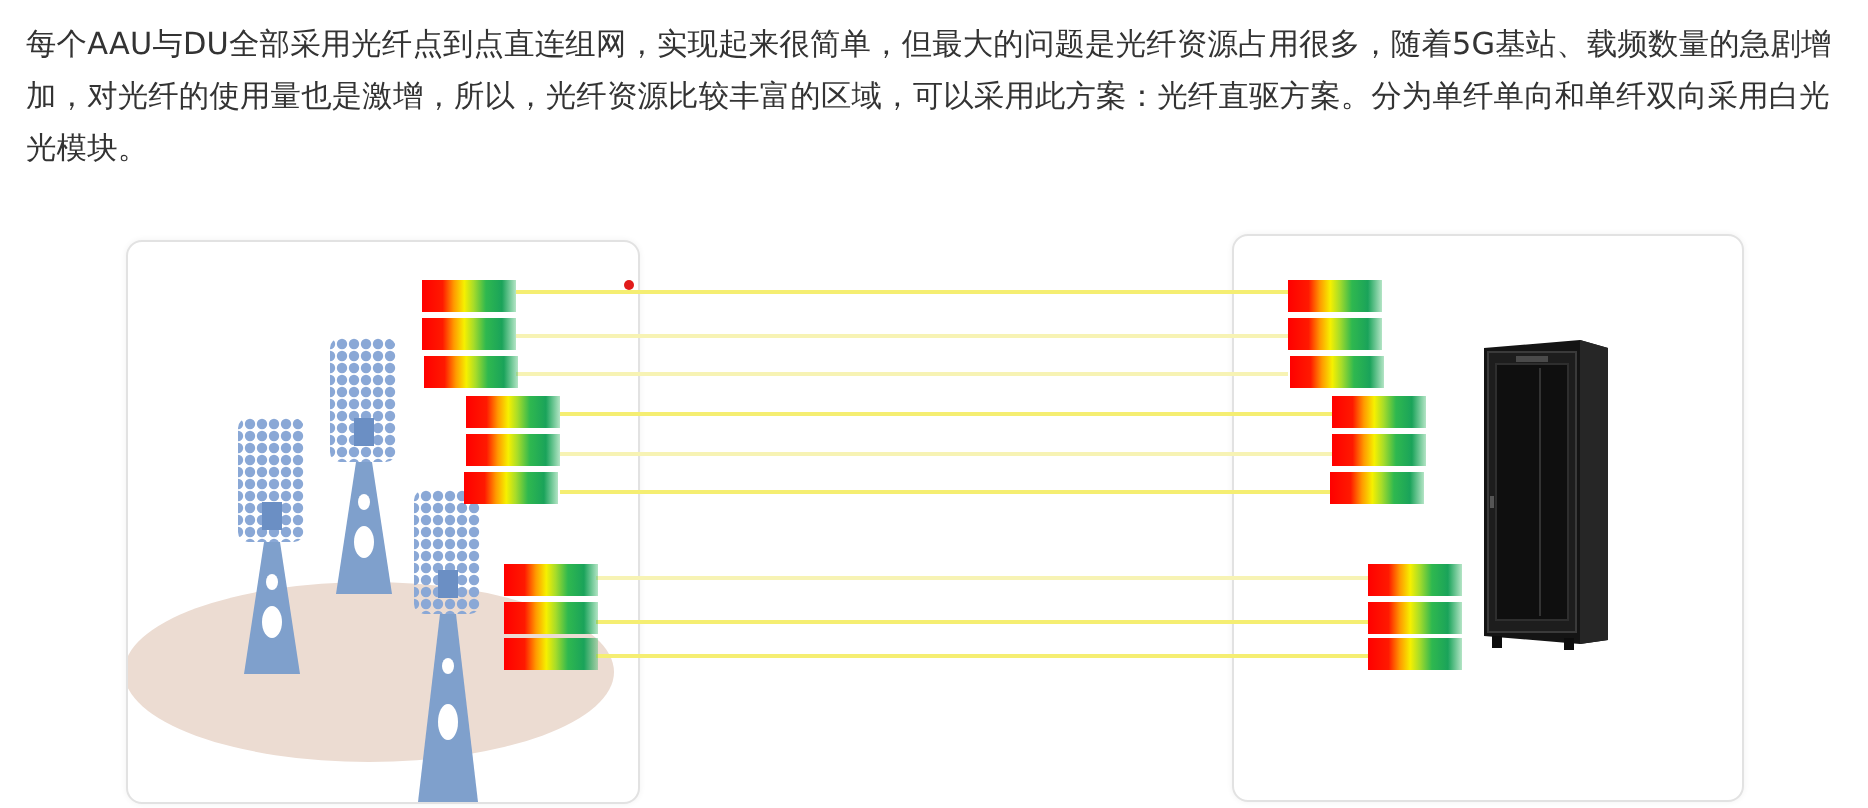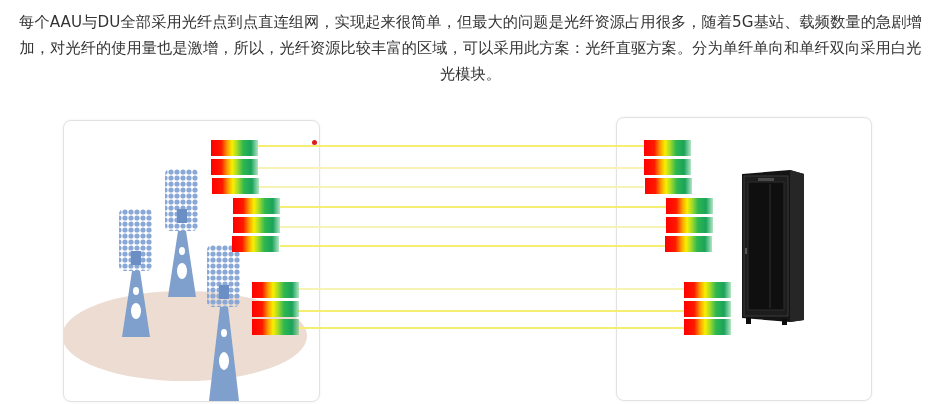--- a/index.html
+++ b/index.html
@@ -1,19 +1,19 @@
 <!DOCTYPE html>
 <html><head>
 <meta charset="utf-8">
 <style>
   html, body { margin: 0; padding: 0; background: #ffffff; }
   body { width: 934px; height: 404px; position: relative; overflow: hidden;
          font-family: "DejaVu Sans", "Liberation Sans", sans-serif; }
   .para { position: absolute; left: 13px; top: 9px; width: 915px;
-          font-size: 15.2px; line-height: 26px; color: #333333; letter-spacing: 0.1px; margin: 0; text-align: center; }
+          font-size: 15.2px; line-height: 26px; color: #333333; letter-spacing: 0.1px; margin: 0; }
   .panel { position: absolute; background: #ffffff; border: 1px solid #e2e2e2; border-radius: 8px;
            box-shadow: 0 0 3px rgba(0,0,0,0.06); }
   .panel-left { left: 63px; top: 120px; width: 255px; height: 280px; overflow: hidden; }
   .panel-right { left: 616px; top: 117px; width: 254px; height: 282px; }
   .ground { position: absolute; left: -2px; top: 170px; width: 245px; height: 90px; border-radius: 50%;
             background: #ecdcd2; }
   .fiber { position: absolute; height: 2px; background: #f5ee72; }
   .fiber.faint { background: #f7f3b4; }
   .module { position: absolute; width: 47px; height: 16px;
             background: linear-gradient(90deg, #ff0000 0%, #ff1a00 22%, #ff9a00 34%, #f6f000 45%, #a6dc2a 55%, #2fb84f 68%, #1aa35a 85%, rgba(40,180,90,0.35) 100%); }

